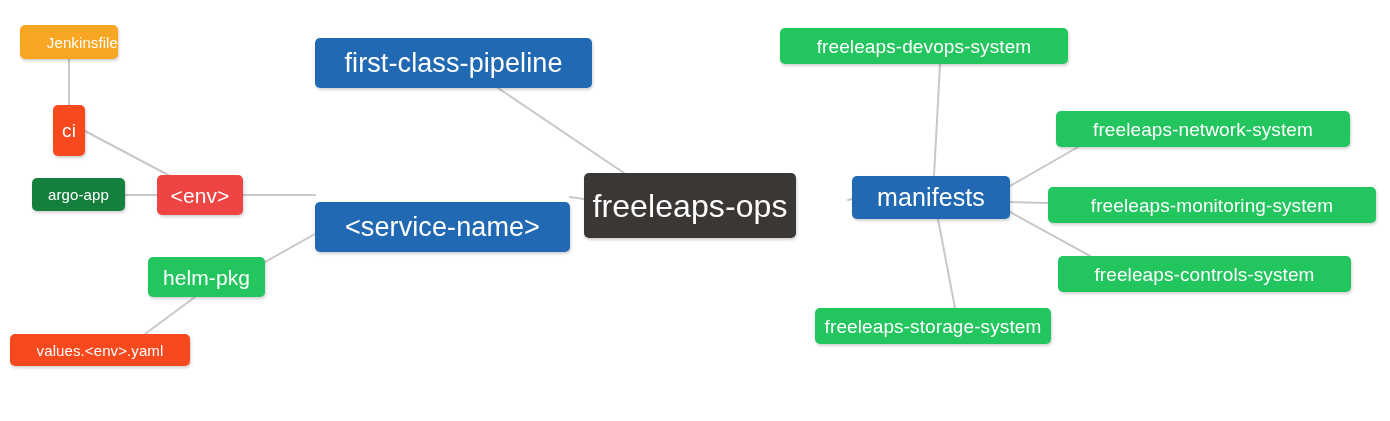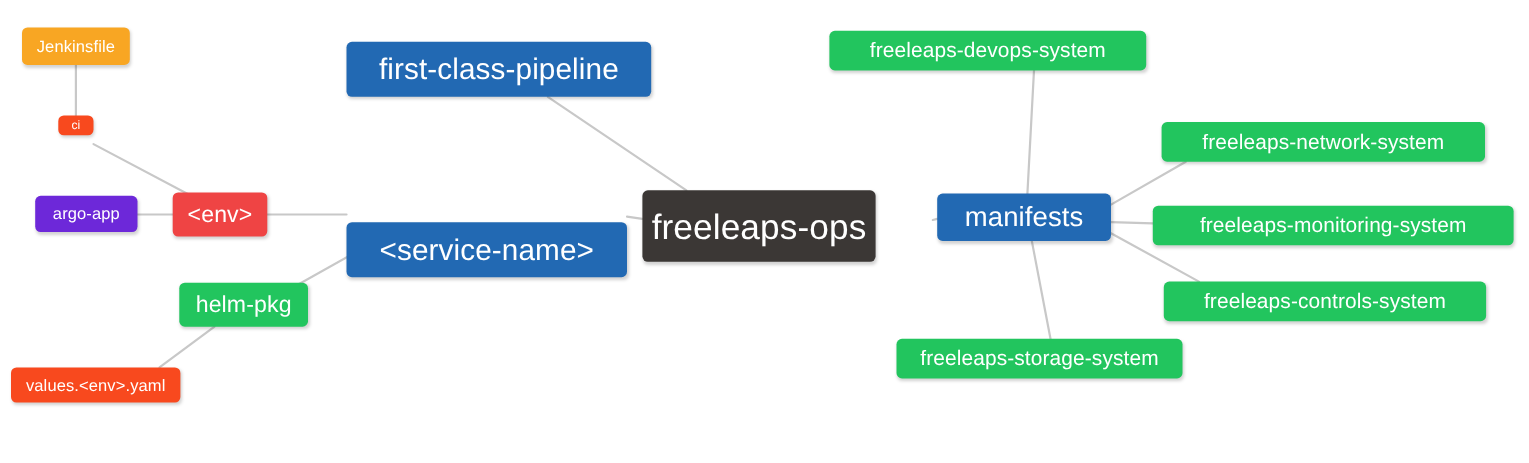--- a/index.html
+++ b/index.html
@@ -54,59 +54,59 @@
       <line x1="498" y1="88" x2="624" y2="173" stroke="#c8c8c8" stroke-width="2" stroke-linecap="round"></line>
       <line x1="570" y1="197" x2="584" y2="199" stroke="#c8c8c8" stroke-width="2" stroke-linecap="round"></line>
       <line x1="848" y1="200" x2="852" y2="199" stroke="#c8c8c8" stroke-width="2" stroke-linecap="round"></line>
       <line x1="934" y1="176" x2="940" y2="64" stroke="#c8c8c8" stroke-width="2" stroke-linecap="round"></line>
       <line x1="1010" y1="186" x2="1078" y2="147" stroke="#c8c8c8" stroke-width="2" stroke-linecap="round"></line>
       <line x1="1010" y1="202" x2="1048" y2="203" stroke="#c8c8c8" stroke-width="2" stroke-linecap="round"></line>
       <line x1="1010" y1="212" x2="1090" y2="256" stroke="#c8c8c8" stroke-width="2" stroke-linecap="round"></line>
       <line x1="938" y1="219" x2="955" y2="308" stroke="#c8c8c8" stroke-width="2" stroke-linecap="round"></line>
     </svg>
   <div id="node-layer">
-      <div class="node" style="left: 20px; top: 25px; width: 98px; height: 34px; background: rgb(248, 166, 35); font-size: 15px;">
+      <div class="node" style="left: 20px; top: 25px; width: 98px; height: 34px; background: rgb(248, 166, 35); font-size: 15px; justify-content: flex-end;">
         <span>Jenkinsfile</span>
       </div>
-      <div class="node" style="left: 53px; top: 105px; width: 32px; height: 18px; background: rgb(248, 73, 30); font-size: 11px;">
+      <div class="node" style="left: 53px; top: 105px; width: 32px; height: 51px; background: rgb(248, 73, 30); font-size: 19px;">
         <span>ci</span>
       </div>
-      <div class="node" style="left: 32px; top: 178px; width: 93px; height: 33px; background: #6d28d9; font-size: 15px;">
+      <div class="node" style="left: 32px; top: 178px; width: 93px; height: 33px; background: #15803d; font-size: 15px;">
         <span>argo-app</span>
       </div>
       <div class="node" style="left: 157px; top: 175px; width: 86px; height: 40px; background: #ef4444; font-size: 21px;">
         <span>&lt;env&gt;</span>
       </div>
-      <div class="node" style="left: 148px; top: 257px; width: 117px; height: 40px; background: rgb(34, 197, 94); font-size: 21px; margin-left: 15px;">
+      <div class="node" style="left: 148px; top: 257px; width: 117px; height: 40px; background: rgb(34, 197, 94); font-size: 21px;">
         <span>helm-pkg</span>
       </div>
-      <div class="node" style="left: 10px; top: 334px; width: 154px; height: 32px; background: rgb(248, 73, 30); font-size: 15px;">
+      <div class="node" style="left: 10px; top: 334px; width: 180px; height: 32px; background: rgb(248, 73, 30); font-size: 15px;">
         <span>values.&lt;env&gt;.yaml</span>
       </div>
       <div class="node" style="left: 315px; top: 38px; width: 277px; height: 50px; background: rgb(34, 105, 179); font-size: 27px;">
         <span>first-class-pipeline</span>
       </div>
       <div class="node" style="left: 315px; top: 170px; width: 255px; height: 50px; background: rgb(34, 105, 179); font-size: 27px; margin-top: 32px;">
         <span>&lt;service-name&gt;</span>
       </div>
       <div class="node" style="left: 584px; top: 173px; width: 212px; height: 65px; background: rgb(59, 55, 53); font-size: 32px;">
         <span>freeleaps-ops</span>
       </div>
       <div class="node" style="left: 852px; top: 176px; width: 158px; height: 43px; background: rgb(34, 105, 179); font-size: 25px;">
         <span>manifests</span>
       </div>
-      <div class="node" style="left: 754px; top: 28px; width: 288px; height: 36px; background: rgb(34, 197, 94); font-size: 19px;">
+      <div class="node" style="left: 780px; top: 28px; width: 288px; height: 36px; background: rgb(34, 197, 94); font-size: 19px;">
         <span>freeleaps-devops-system</span>
       </div>
       <div class="node" style="left: 1056px; top: 111px; width: 294px; height: 36px; background: rgb(34, 197, 94); font-size: 19px;">
         <span>freeleaps-network-system</span>
       </div>
       <div class="node" style="left: 1048px; top: 187px; width: 328px; height: 36px; background: rgb(34, 197, 94); font-size: 19px;">
         <span>freeleaps-monitoring-system</span>
       </div>
       <div class="node" style="left: 1058px; top: 256px; width: 293px; height: 36px; background: rgb(34, 197, 94); font-size: 19px;">
         <span>freeleaps-controls-system</span>
       </div>
-      <div class="node" style="left: 815px; top: 308px; width: 260px; height: 36px; background: rgb(34, 197, 94); font-size: 19px;">
+      <div class="node" style="left: 815px; top: 308px; width: 236px; height: 36px; background: rgb(34, 197, 94); font-size: 19px;">
         <span>freeleaps-storage-system</span>
       </div>
     </div>
 </div>
 
 </body></html>

